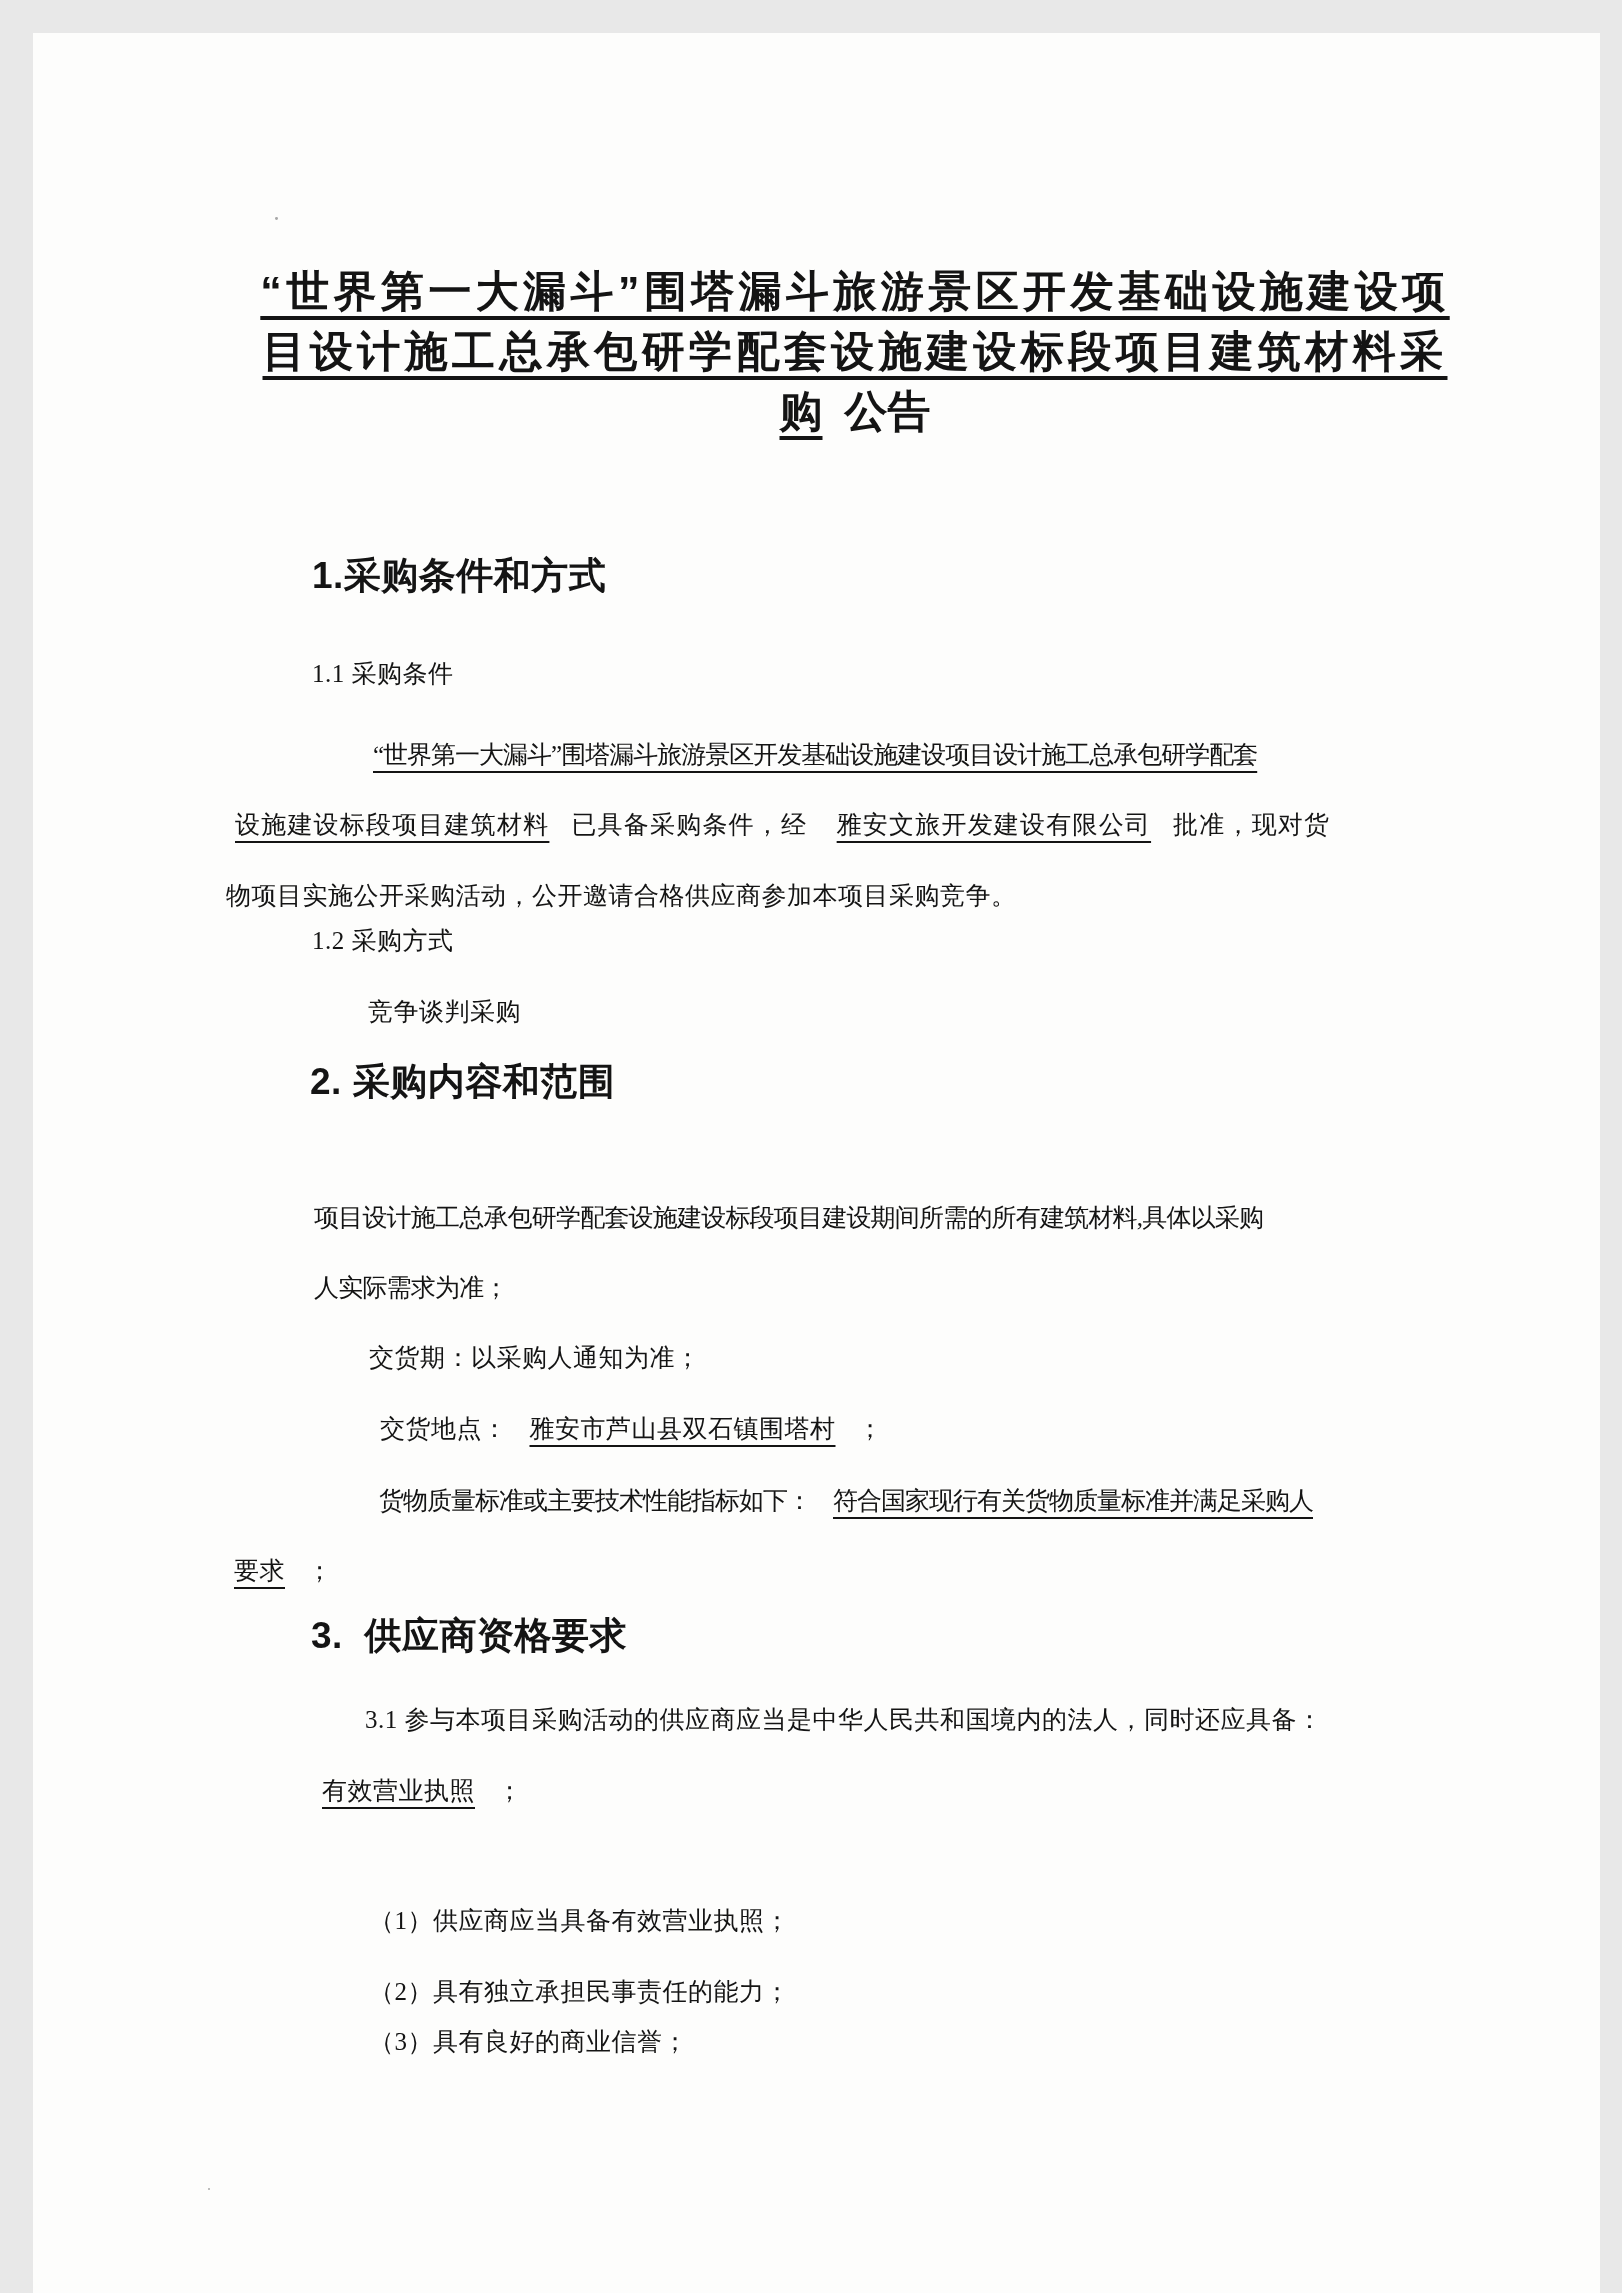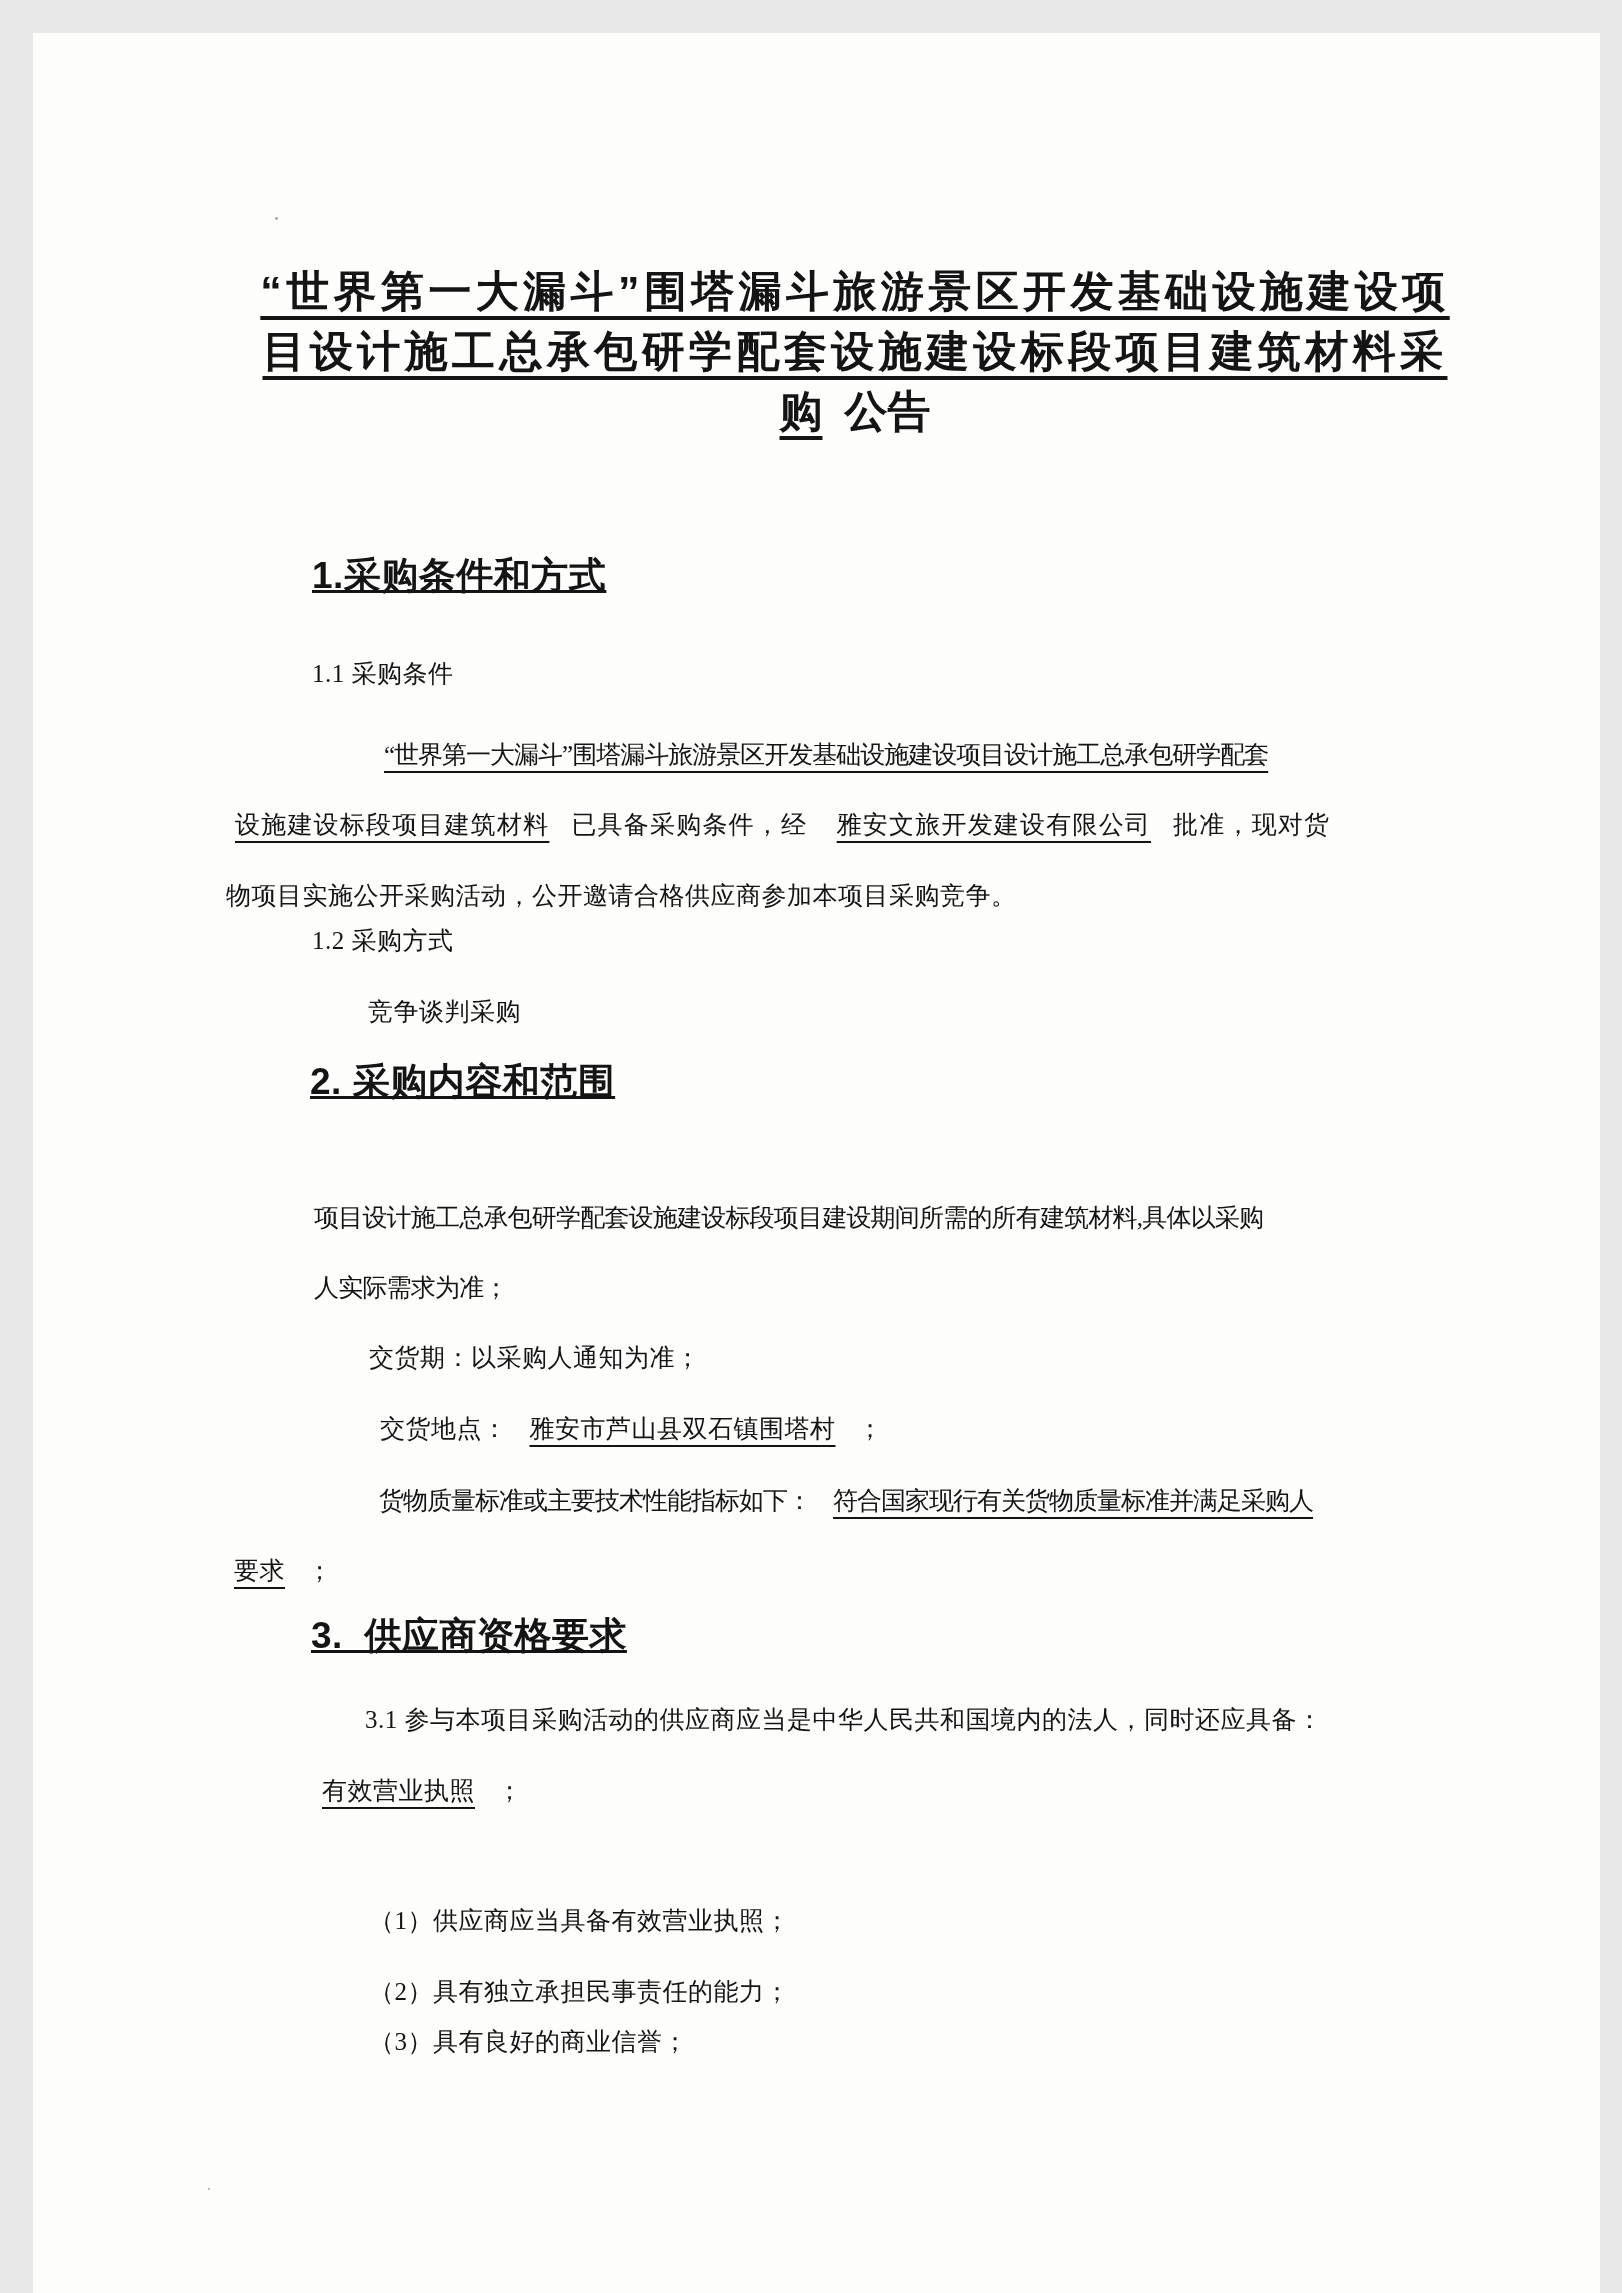--- a/index.html
+++ b/index.html
@@ -32,21 +32,20 @@
     line-height: 1.1;
     white-space: pre;
   }
   .ls-title { letter-spacing: 4.4px; }
   
   .heading {
     font-family: "Liberation Sans", "DejaVu Sans", sans-serif;
     font-weight: bold;
     font-size: 37px;
     letter-spacing: 0.5px;
-    text-decoration: underline;
   }
   
   .u  { text-decoration: underline; text-decoration-thickness: 2px; text-underline-offset: 7.8px; text-decoration-color: #141414; }
   .ut { text-decoration: underline; text-decoration-thickness: 3.9px; text-underline-offset: 9.8px; text-decoration-color: #141414; }
   
   .tight  { letter-spacing: -1px; }
   .tight2 { letter-spacing: -0.8px; }
   .loose  { letter-spacing: 1.2px; }
   
   .artifact { position: absolute; background: #555; }
@@ -58,21 +57,21 @@
 <div class="page">
 
   <div class="title-line ls-title" style="top:224px"><span class="ut">“世界第一大漏斗”围塔漏斗旅游景区开发基础设施建设项</span></div>
   <div class="title-line ls-title" style="top:284px"><span class="ut">目设计施工总承包研学配套设施建设标段项目建筑材料采</span></div>
   <div class="title-line" style="top:344px"><span class="ut">购</span><span>公告</span></div>
 
   <div class="line heading" style="top:511px; left:268px">1.采购条件和方式</div>
 
   <div class="line" style="top:616px; left:268px">1.1 采购条件</div>
 
-  <div class="line tight" style="top:697px; left:329px"><span class="u">“世界第一大漏斗”围塔漏斗旅游景区开发基础设施建设项目设计施工总承包研学配套</span></div>
+  <div class="line tight" style="top:697px; left:318px"><span class="u">“世界第一大漏斗”围塔漏斗旅游景区开发基础设施建设项目设计施工总承包研学配套</span></div>
   <div class="line loose" style="top:767px; left:180px"><span class="u">设施建设标段项目建筑材料</span><span>已具备采购条件，经 </span><span class="u">雅安文旅开发建设有限公司</span><span>批准，现对货</span></div>
   <div class="line" style="top:838px; left:182px">物项目实施公开采购活动，公开邀请合格供应商参加本项目采购竞争。</div>
 
   <div class="line" style="top:883px; left:268px">1.2 采购方式</div>
 
   <div class="line" style="top:954px; left:324px">竞争谈判采购</div>
 
   <div class="line heading" style="top:1017px; left:266px">2. 采购内容和范围</div>
 
   <div class="line tight2" style="top:1160px; left:270px">项目设计施工总承包研学配套设施建设标段项目建设期间所需的所有建筑材料,具体以采购</div>

